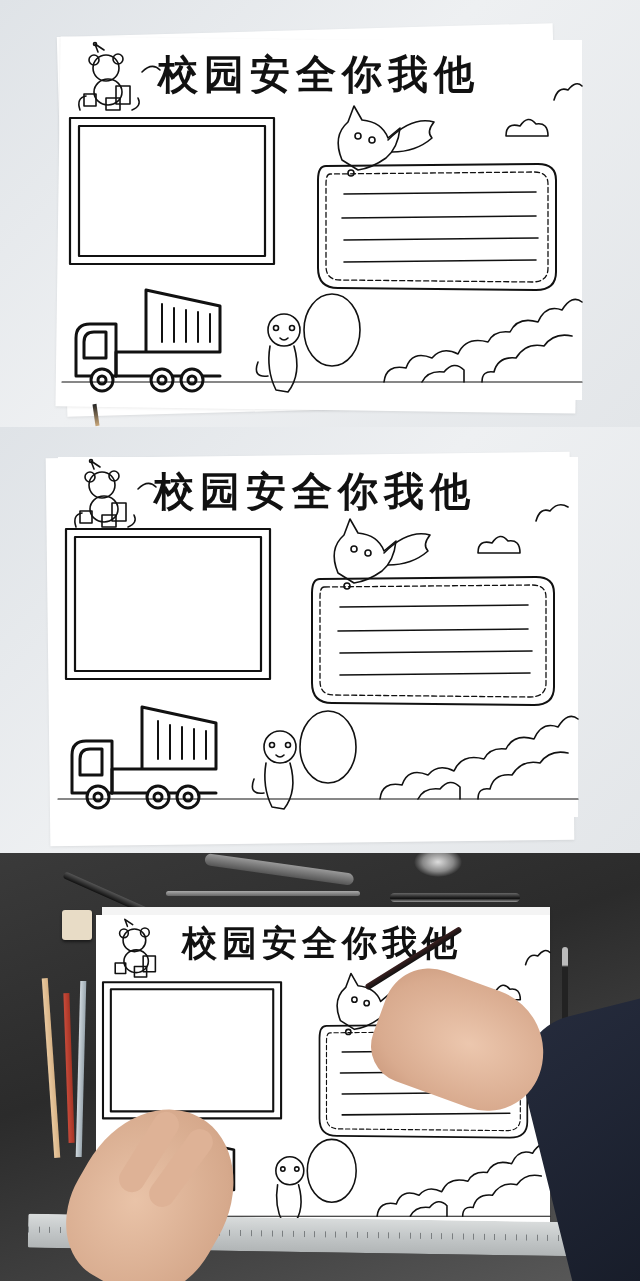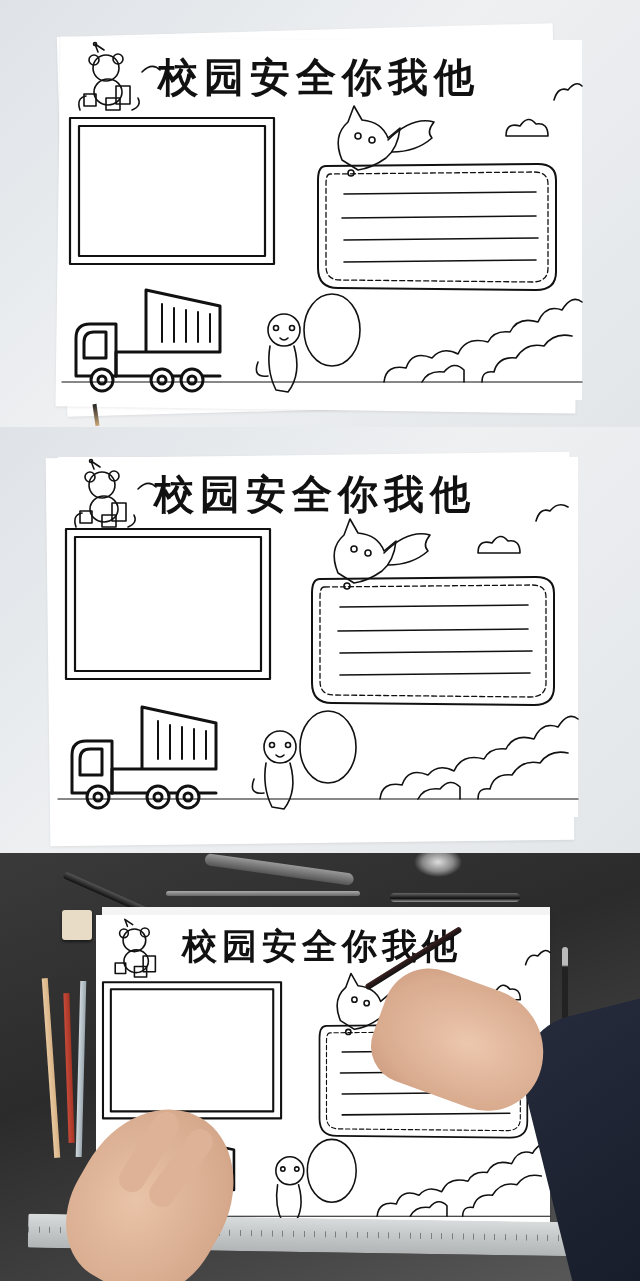--- a/index.html
+++ b/index.html
@@ -6,21 +6,21 @@
   body{width:640px;height:1281px;overflow:hidden;background:#e6e9ec;position:relative;font-family:"DejaVu Sans",sans-serif;}
   .panel{position:absolute;left:0;width:640px;overflow:hidden;}
   .panel-light{background:linear-gradient(135deg,#dfe3e7 0%,#eef0f2 45%,#e3e6e9 100%);}
   #p1{top:0;height:427px;}
   #p2{top:427px;height:426px;}
   #p3{top:853px;height:428px;background:linear-gradient(160deg,#3a3a3a 0%,#2b2b2b 40%,#454545 75%,#5a5a5a 100%);}
   .sheet{position:absolute;background:#fff;}
   .sheet.back{box-shadow:0 1px 3px rgba(0,0,0,.08);}
   .poster{position:absolute;}
   .poster svg{position:absolute;left:0;top:0;width:100%;height:100%;overflow:visible;}
-  .title{position:absolute;font-family:Liberation Serif, serif;font-weight:bold;color:#111;white-space:nowrap;letter-spacing:6px;line-height:1;}
+  .title{position:absolute;font-family:Liberation Mono, monospace;font-weight:bold;color:#111;white-space:nowrap;letter-spacing:6px;line-height:1;}
   .prop{position:absolute;}
 </style>
 </head>
 <body>
 
 <div id="p1" class="panel panel-light">
   <div class="sheet back" style="left:62px;top:30px;width:496px;height:380px;transform:rotate(-1.6deg);"></div>
   <div class="sheet back" style="left:58px;top:40px;width:520px;height:370px;transform:rotate(0.8deg);"></div>
   <div class="poster" style="left:62px;top:40px;width:520px;height:360px;">
     <div class="sheet" style="left:0;top:0;width:520px;height:360px;"></div>

